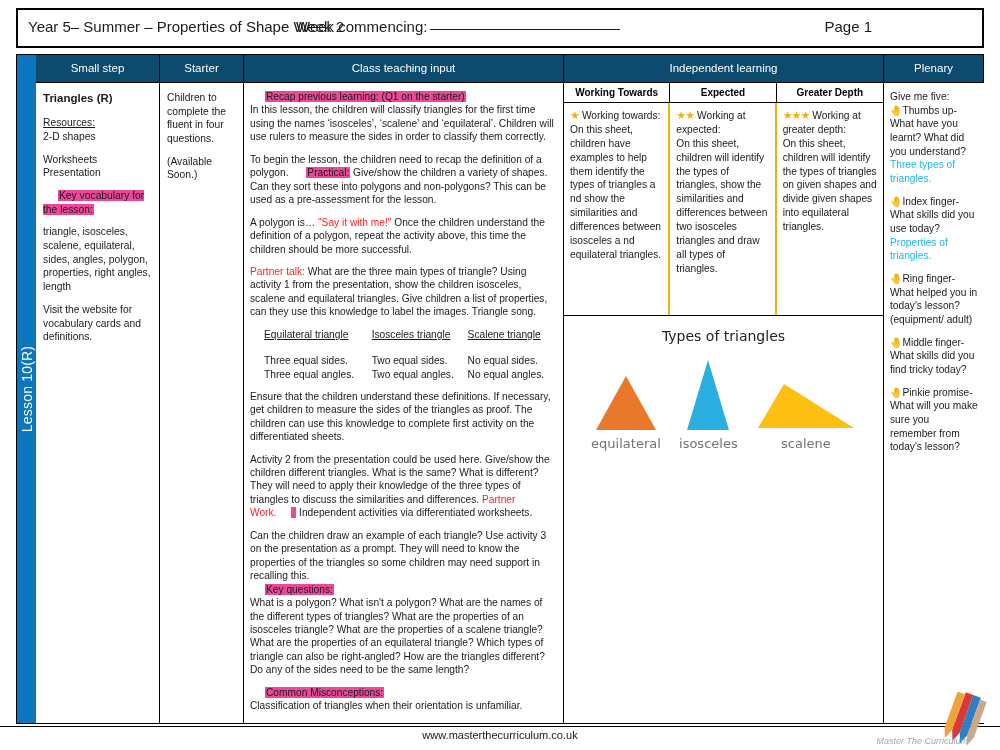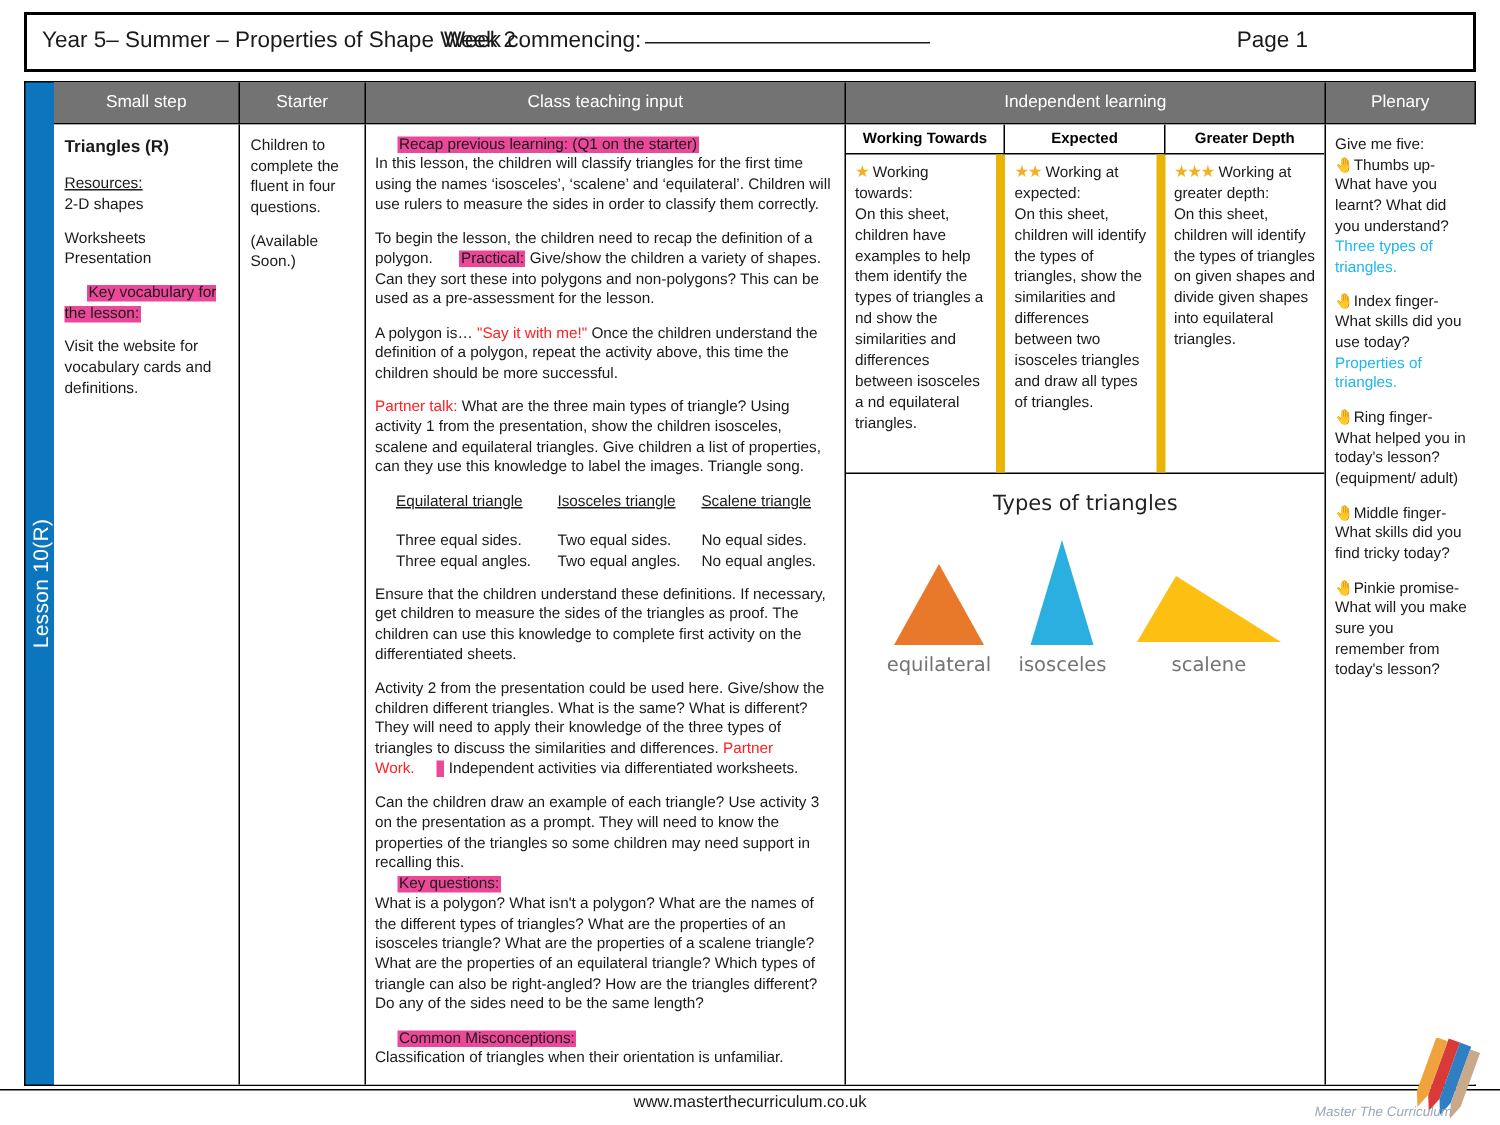--- a/index.html
+++ b/index.html
@@ -42,21 +42,21 @@
   
   .grid {
     position: absolute; left: 36px; top: 54px;
     width: 948px; height: 670px;
     border: 1px solid #000; border-left: none;
     display: grid;
     grid-template-columns: 124px 84px 320px 320px 100px;
     grid-template-rows: 28px 1fr;
   }
   .hcell {
-    background: #737373; color: #fff; font-size: 11.5px;
+    background: #0c4a6e; color: #fff; font-size: 11.5px;
     display: flex; align-items: center; justify-content: center;
     border-right: 1px solid #000; border-bottom: 1px solid #000;
     text-align: center; line-height: 1.1;
   }
   .hcell:last-child { border-right: none; }
 
   .bcell {
     background: #fff; border-right: 1px solid #000; overflow: hidden;
     position: relative;
   }
@@ -94,21 +94,21 @@
   .indep { display: flex; flex-direction: column; height: 100%; }
   .tiers { display: grid; grid-template-columns: 1fr 1fr 1fr; }
   .tier-head {
     height: 20px; display: flex; align-items: center; justify-content: center;
     font-size: 10px; font-weight: bold; color: #000;
     border-right: 1px solid #000; border-bottom: 1px solid #000;
   }
   .tier-head:last-child { border-right: none; }
   .tier-body {
     padding: 5px 6px 8px 6px; font-size: 10.2px; line-height: 1.36; color: #1a1a1a;
-    border-right: 6px solid #eab308; min-height: 212px;
+    border-right: 2px solid #eab308; min-height: 212px;
   }
   .tier-body:last-child { border-right: none; }
   .stars { letter-spacing: -1px; margin-right: 3px; }
   .star { color: #f2b01e; font-size: 11px; }
 
   .tiers-wrap { border-bottom: 1px solid #000; }
 
   
   .diagram { padding: 12px 0 0 0; }
   .diagram-title {
@@ -178,20 +178,21 @@
         <div class="ss-title">Triangles (R)</div>
         <p>
           <span class="u">Resources:</span><br>
           <span>2-D shapes</span>
         </p>
         <p style="white-space:pre-line">Worksheets
 Presentation</p>
         <p>
           <span class="hl">Key vocabulary for the lesson:</span>
         </p>
+        <p>triangle, isosceles, scalene, equilateral, sides, angles, polygon, properties, right angles, length</p>
         <p>Visit the website for vocabulary cards and definitions.</p>
       </div>
     </div>
 
     <div class="bcell">
       <div class="pad txt">
         <p>Children to complete the fluent in four questions.</p>
         <p>(Available Soon.)</p>
       </div>
     </div>

